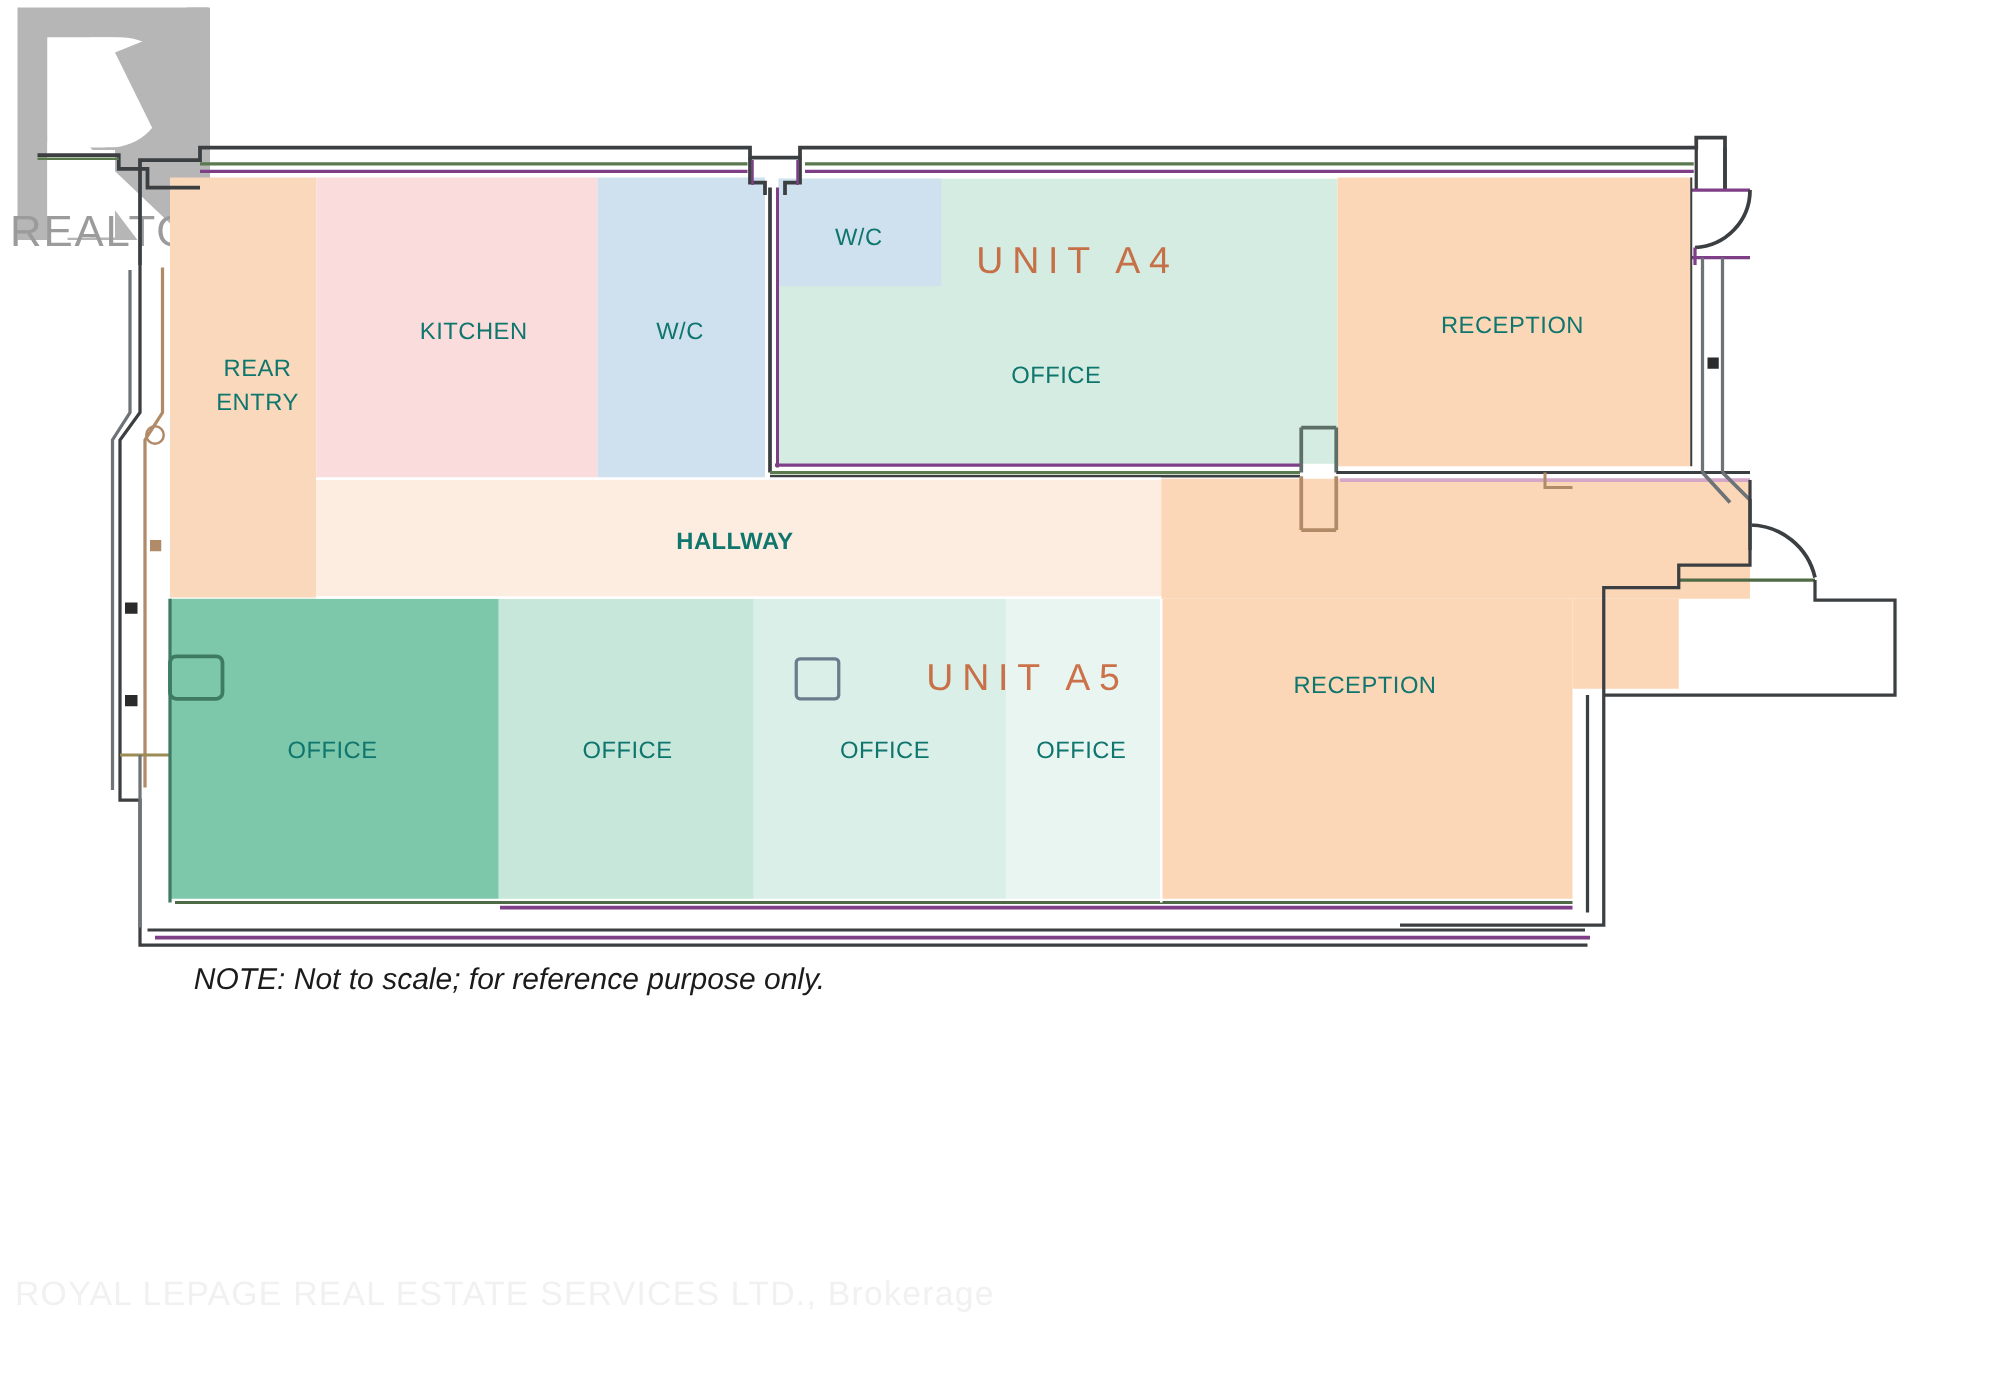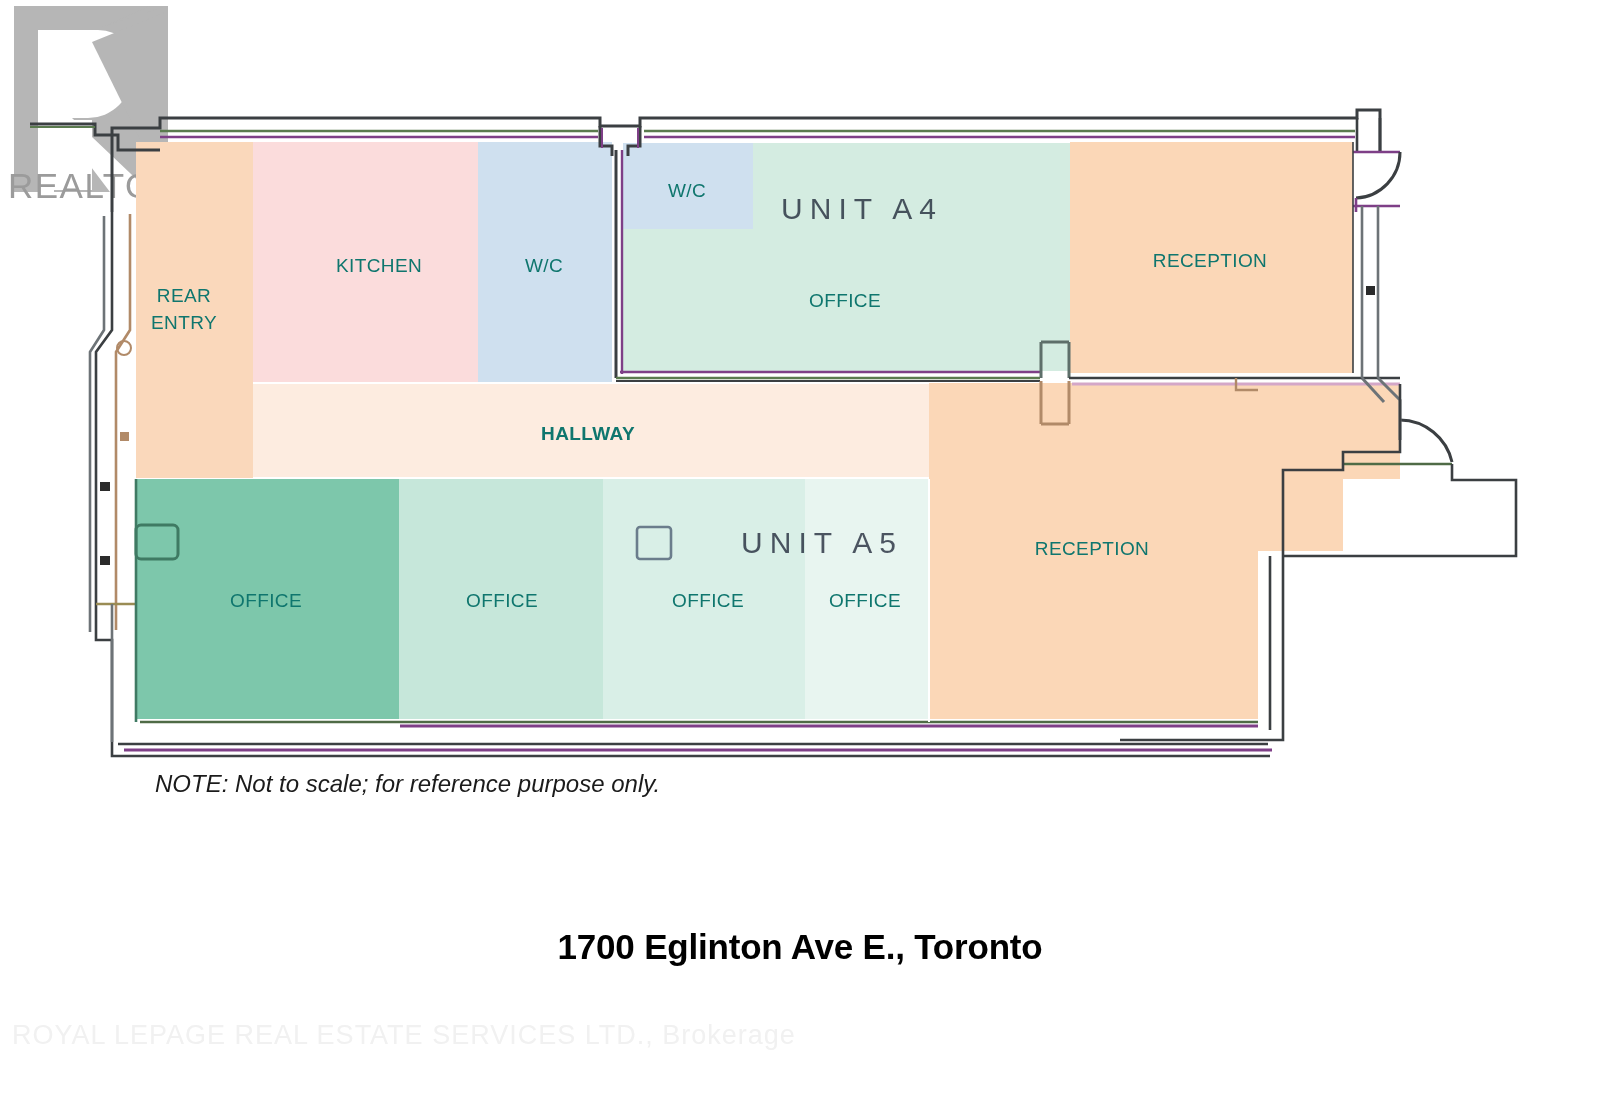--- a/index.html
+++ b/index.html
@@ -31,27 +31,28 @@
     color: #0f766e;
     letter-spacing: 0.4px;
     white-space: nowrap;
     text-align: center;
     transform: translate(-50%, -50%);
     pointer-events: none;
   }
   .room-label.two-line {
     white-space: normal;
     line-height: 1.42;
+    padding-left: 44px;
   }
   .unit-tag {
     position: absolute;
     font-family: "Liberation Sans", sans-serif;
     font-size: 30px;
     letter-spacing: 7px;
-    color: #0f172a;
+    color: #c2410c;
     opacity: 0.72;
     white-space: nowrap;
     transform: translate(-50%, -50%);
     pointer-events: none;
   }
   
   #realtor-watermark {
     position: absolute;
     left: 8px;
     top: 2px;
@@ -275,16 +276,15 @@
   <div class="room-label" style="left:1092px; top:549px;">RECEPTION</div>
 
   <div class="unit-tag" style="left:862px; top:209px;">UNIT A4</div>
   <div class="unit-tag" style="left:822px; top:543px;">UNIT A5</div>
 
 </div>
 
 <div id="plan-note">NOTE: Not to scale; for reference purpose only.</div>
 
 <div id="caption-block">
-  <div id="caption-address">1700 Eglinton Ave E., Toronto</div>
 </div>
 
 <div id="brokerage-watermark">ROYAL LEPAGE REAL ESTATE SERVICES LTD., Brokerage</div>
 
 </body></html>

